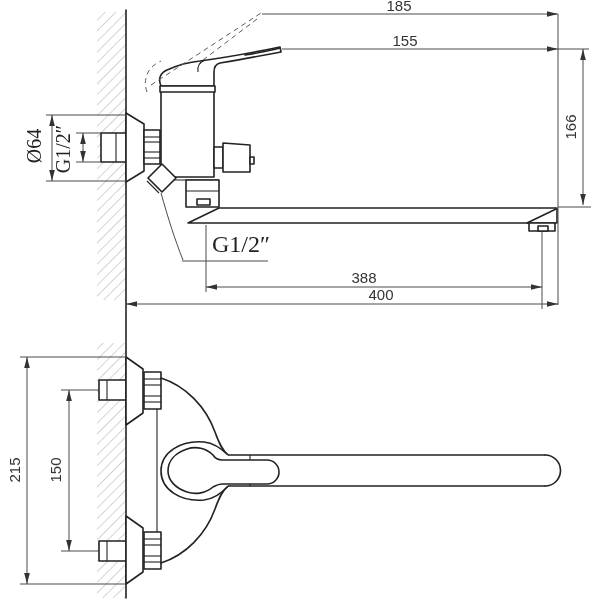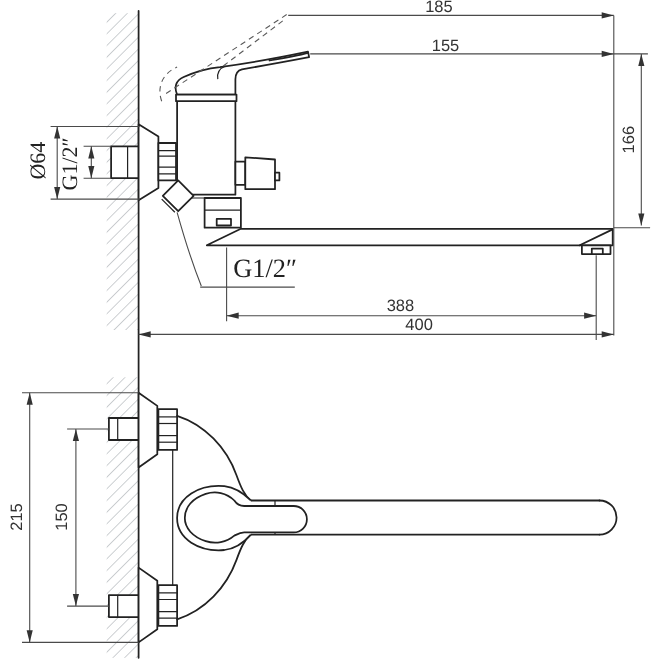--- a/index.html
+++ b/index.html
@@ -1,16 +1,16 @@
 <!DOCTYPE html>
 <html><head>
 <meta charset="utf-8">
 <style>
   html,body{margin:0;padding:0;background:#fff;}
-  .stage{width:600px;height:600px;position:relative;background:#fff;overflow:hidden;border-radius:13px;}
+  .stage{width:600px;height:600px;position:relative;background:#fff;overflow:hidden;}
   svg{display:block;}
   .part{stroke:#222;fill:none;stroke-width:1.6;stroke-linejoin:round;stroke-linecap:round;}
   .part-w{stroke:#222;fill:#fff;stroke-width:1.6;stroke-linejoin:round;}
   .part-thin{stroke:#222;fill:none;stroke-width:1.1;}
   .dim{stroke:#4a4a4a;fill:none;stroke-width:1;}
   .arrow{fill:#333;stroke:none;}
   .ghost{stroke:#5a5a5a;fill:none;stroke-width:1;stroke-dasharray:5 4;}
   .dim-num{font-family:"Liberation Sans",sans-serif;font-size:15px;fill:#333;}
   .label-serif{font-family:"Liberation Serif",serif;font-size:24px;fill:#222;}
   .label-serif-sm{font-family:"Liberation Serif",serif;font-size:20px;fill:#222;}

